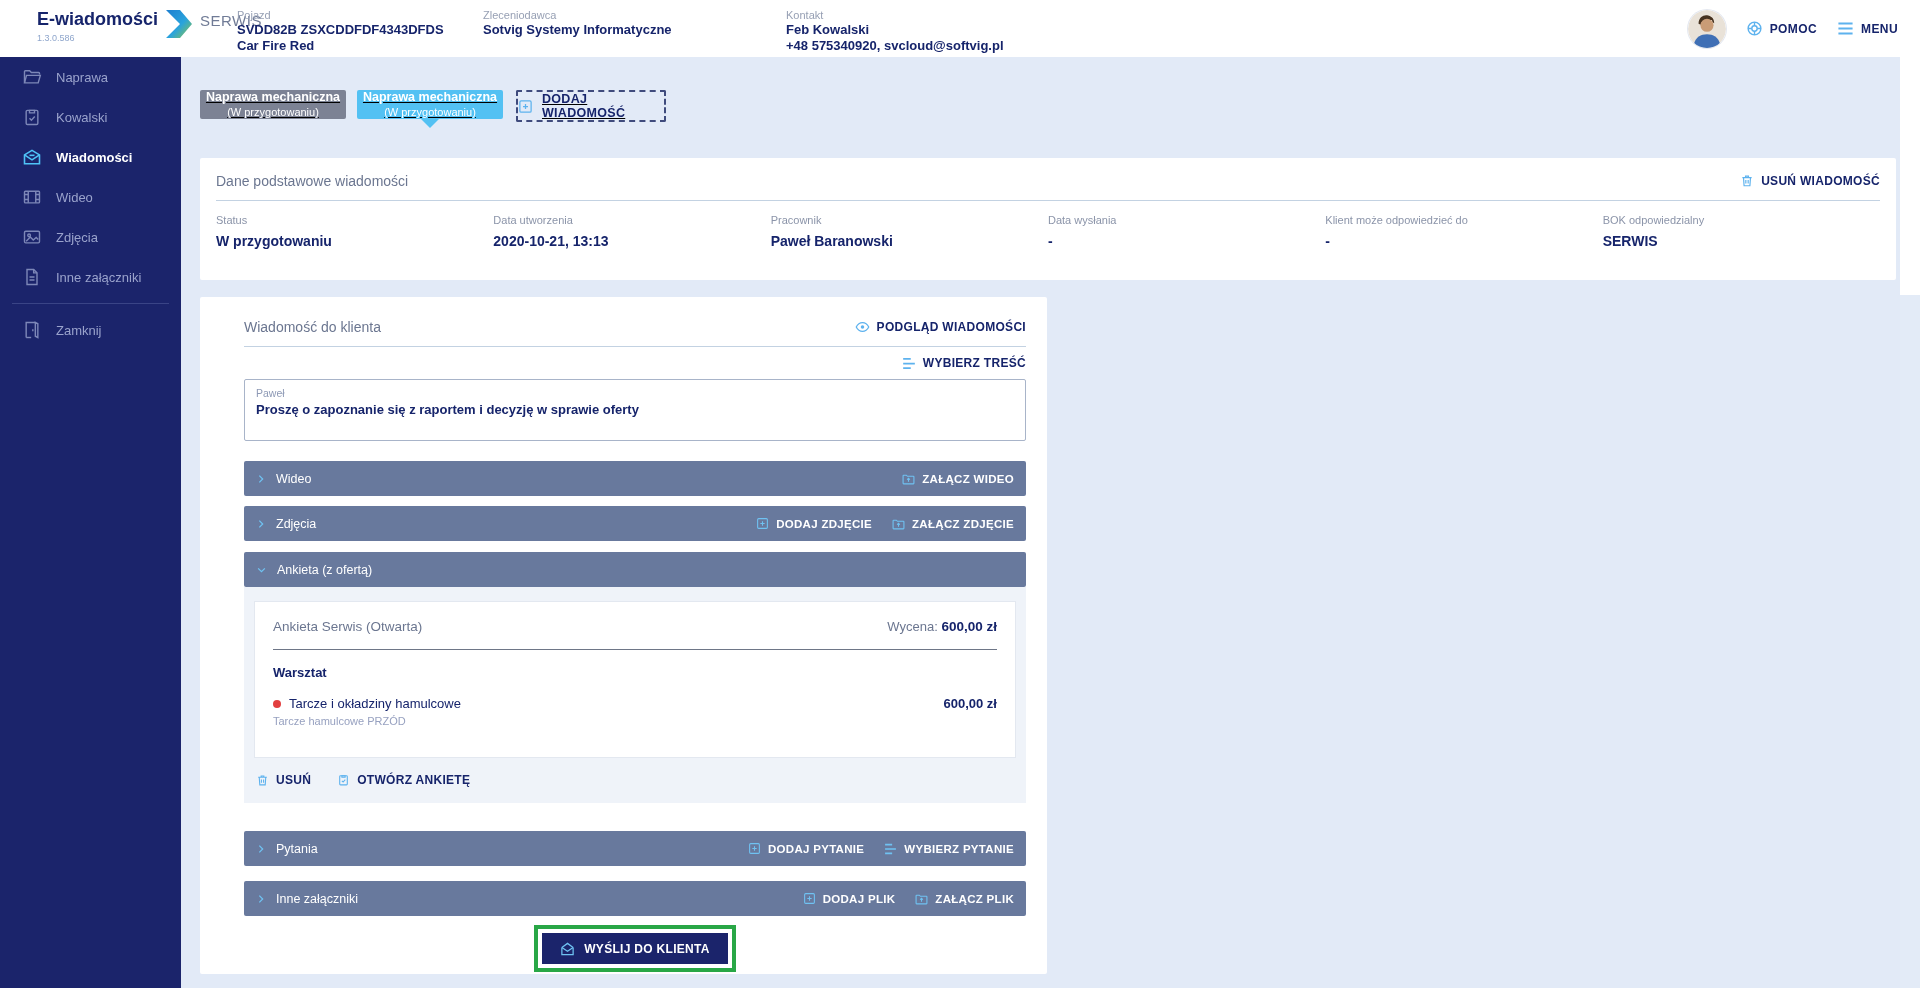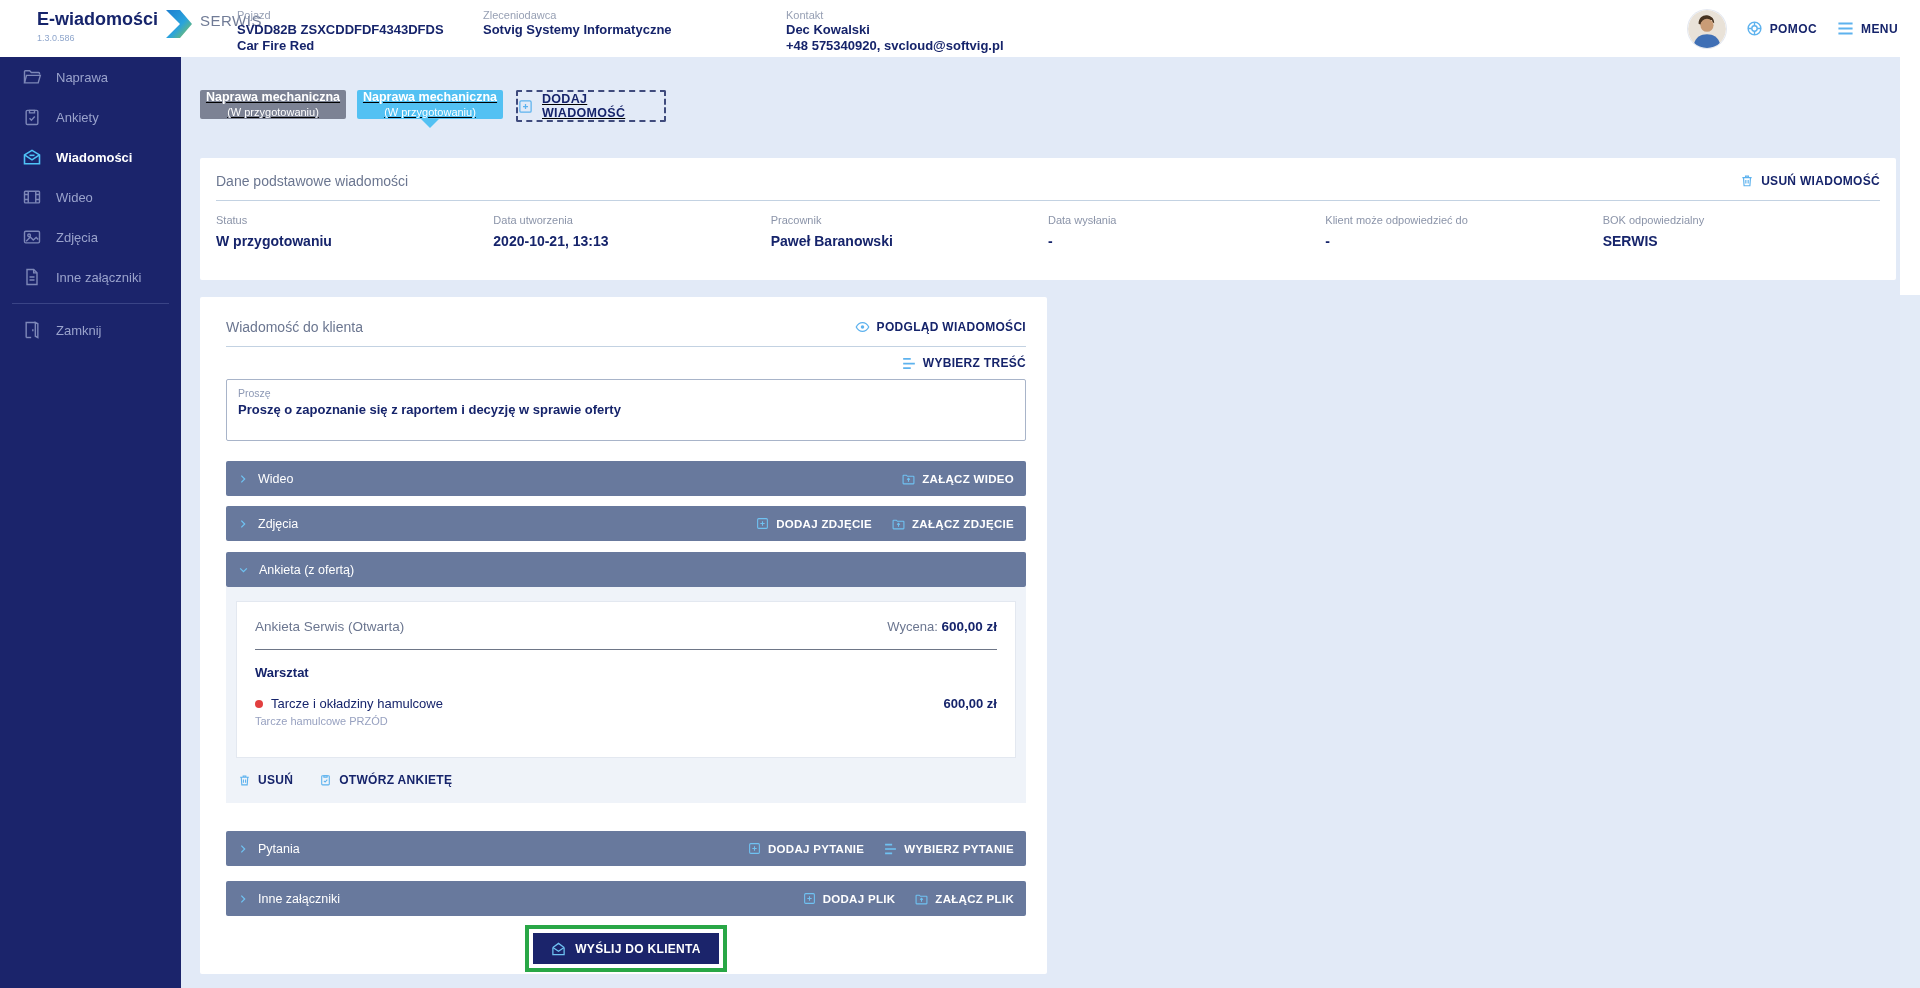--- a/index.html
+++ b/index.html
@@ -62,21 +62,21 @@
   .panel{background:#fff;border-radius:2px;}
   .panel1{margin-top:15px;width:1696px;height:122px;box-sizing:border-box;padding:15px 16px 0;position:relative;}
   .p-title{font-size:14px;color:#6b7690;}
   .p-divider{height:1px;background:var(--divider);margin-top:11px;}
   .link-btn{display:flex;align-items:center;gap:7px;font-size:12px;font-weight:bold;color:var(--navy);letter-spacing:0.3px;cursor:pointer;white-space:nowrap;}
   .panel1 .delete-msg{position:absolute;right:16px;top:15px;}
   .fields{display:grid;grid-template-columns:repeat(6,1fr);margin-top:13px;}
   .field .flabel{font-size:11px;color:var(--gray-label);}
   .field .fvalue{font-size:14px;font-weight:bold;color:var(--navy);margin-top:7px;}
 
-  .panel2{margin-top:17px;width:847px;height:677px;box-sizing:border-box;padding:22px 21px 0 26px;position:relative;}
+  .panel2{margin-top:17px;width:847px;height:677px;box-sizing:border-box;padding:22px 21px 0 44px;position:relative;}
   .panel2-head{display:flex;align-items:center;justify-content:space-between;}
   .row-right{display:flex;justify-content:flex-end;margin-top:9px;}
   .tresc-box{margin-top:9px;border:1px solid #a8b4c9;border-radius:2px;height:62px;padding:7px 11px;box-sizing:border-box;cursor:text;}
   .tresc-label{font-size:10.5px;color:#8d99b5;}
   .tresc-value{font-size:13px;font-weight:bold;color:var(--navy);margin-top:3px;}
 
   
   .acc-bar{background:var(--slate);height:35px;border-radius:2px;display:flex;align-items:center;padding:0 12px;cursor:pointer;}
   .acc-bar .chev{display:flex;color:#6fc2f2;margin-right:10px;}
   .acc-bar .acc-title{color:#fff;font-size:12.5px;flex:1;}
@@ -144,21 +144,21 @@
       <div class="hlabel">Pojazd</div>
       <div class="hline">SVDD82B ZSXCDDFDF4343DFDS</div>
       <div class="hline">Car Fire Red</div>
     </div>
     <div class="hfield hf-client">
       <div class="hlabel">Zleceniodawca</div>
       <div class="hline">Sotvig Systemy Informatyczne</div>
     </div>
     <div class="hfield hf-contact">
       <div class="hlabel">Kontakt</div>
-      <div class="hline">Dec Kowalski</div>
+      <div class="hline">Feb Kowalski</div>
       <div class="hline">+48 575340920, svcloud@softvig.pl</div>
     </div>
 
     <div class="top-right">
       <span class="avatar">
         <svg width="38" height="38" viewBox="0 0 36 36">
           <circle cx="18" cy="18" r="18" fill="#e9e2d8"></circle>
           <path d="M10 13c0-6 4.5-8.5 8-8s7 2.8 6.8 7.5l-1.6-.8-.5-2.2-5.2.6-4.6 1.6-.9 2.3z" fill="#46321f"></path>
           <circle cx="18" cy="14.5" r="6.2" fill="#c99c76"></circle>
           <path d="M5.5 33c1.5-7.5 6.8-10 12.5-10s11 2.5 12.5 10a18 18 0 01-25 0z" fill="#3f6fb5"></path>
@@ -196,21 +196,21 @@
       <span>Naprawa</span>
     </div>
     <div class="side-item">
       <span class="sicon">
         <svg width="20" height="20" viewBox="0 0 24 24" fill="none" stroke="currentColor" stroke-width="1.7">
           <rect x="5" y="4" width="14" height="17" rx="1.5"></rect>
           <path d="M9 4h6v3H9z"></path>
           <path d="M9 13.5l2.3 2.3 4-4.3"></path>
         </svg>
       </span>
-      <span>Ankiety</span>
+      <span>Kowalski</span>
     </div>
     <div class="side-item active">
       <span class="sicon">
         <svg width="20" height="20" viewBox="0 0 24 24" fill="none" stroke="currentColor" stroke-width="1.9">
           <path d="M3 9.5L12 4l9 5.5V20H3V9.5z"></path>
           <path d="M3 9.5l9 6 9-6"></path>
           <path d="M9 10h6"></path>
         </svg>
       </span>
       <span>Wiadomości</span>
@@ -341,21 +341,21 @@
           <span>
             <svg width="14" height="13" viewBox="0 0 24 22" fill="none" stroke="#5db2ee" stroke-width="3">
               <path d="M2 3h13M2 11h20M2 19h13"></path>
             </svg>
           </span>
           <span>WYBIERZ TREŚĆ</span>
         </span>
       </div>
 
       <div class="tresc-box">
-        <div class="tresc-label">Proszę</div>
+        <div class="tresc-label">Paweł</div>
         <div class="tresc-value">Proszę o zapoznanie się z raportem i decyzję w sprawie oferty</div>
       </div>
 
       <div class="acc-bar mt20">
         <span class="chev">
           <svg width="10" height="10" viewBox="0 0 24 24" fill="none" stroke="currentColor" stroke-width="3">
               <path d="M8 4l8 8-8 8"></path>
             </svg>
         </span>
         <span class="acc-title">Wideo</span>

